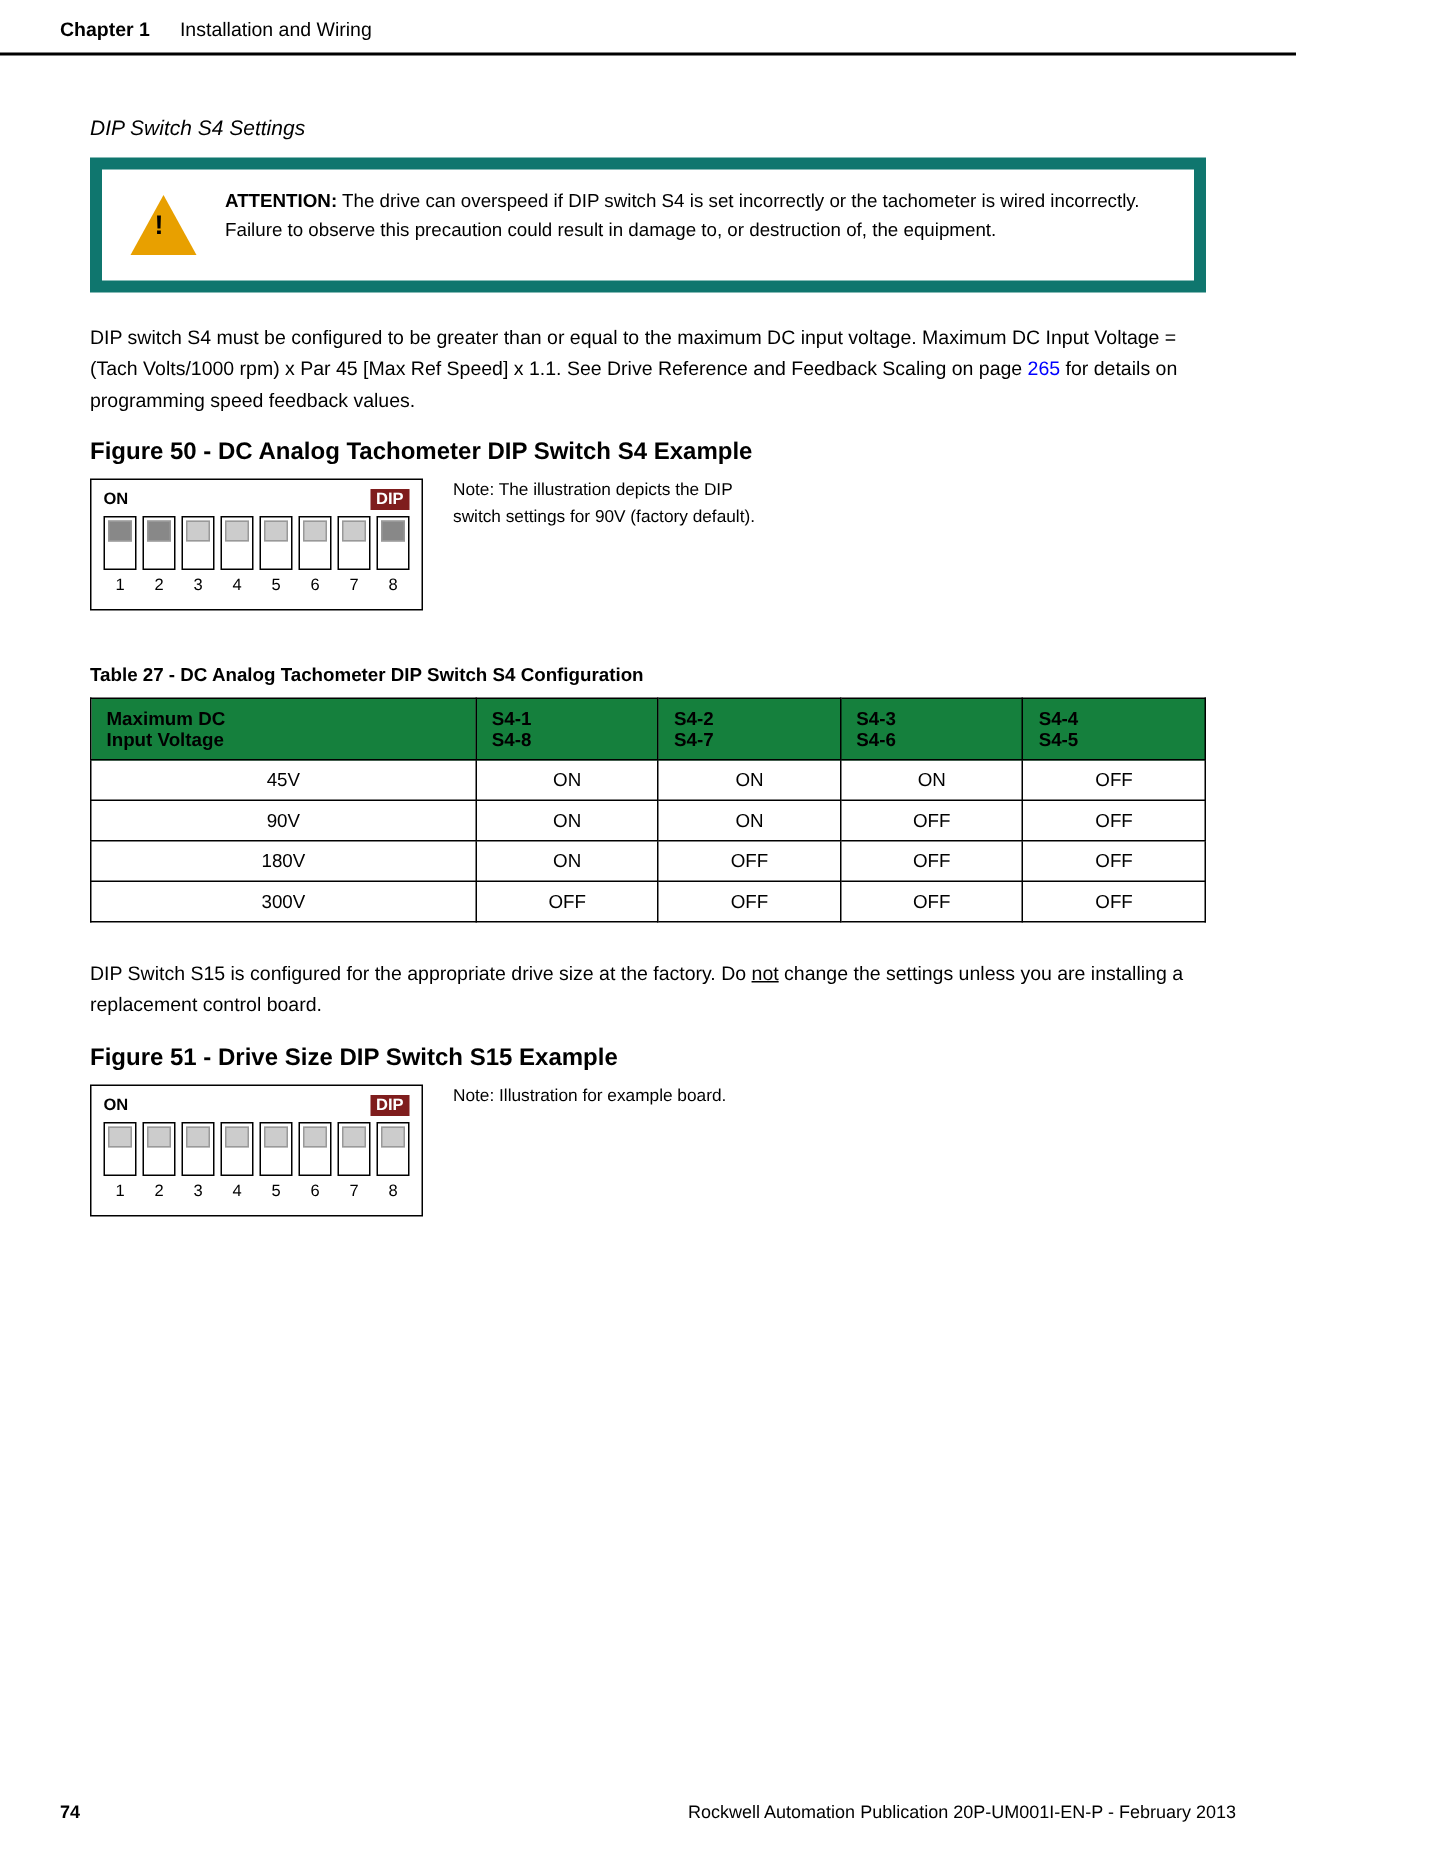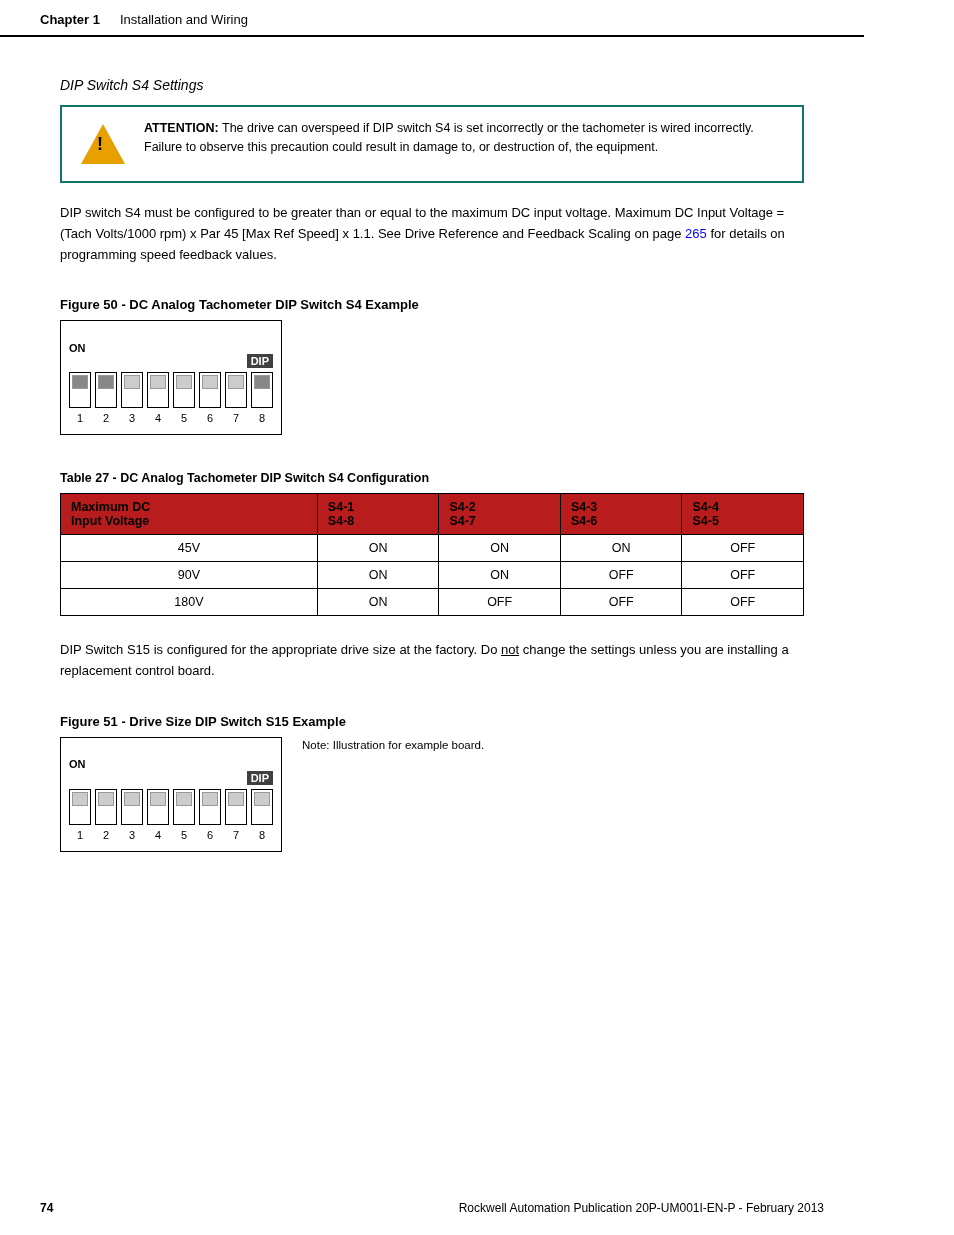--- a/index.html
+++ b/index.html
@@ -45,21 +45,21 @@
     
     .section-italic-title {
       font-style: italic;
       font-size: 14px;
       margin-bottom: 12px;
       margin-top: 20px;
     }
 
     
     .attention-box {
-      border: 2px solid #0f766e;
+      border: 8px solid #0f766e;
       display: flex;
       align-items: flex-start;
       padding: 12px 16px;
       margin-bottom: 20px;
     }
     .attention-icon {
       min-width: 50px;
       width: 50px;
       height: 50px;
       margin-right: 16px;
@@ -99,23 +99,23 @@
       margin-bottom: 16px;
     }
     .body-text a {
       color: #00f;
       text-decoration: none;
     }
 
     
     .figure-caption {
       font-weight: bold;
-      font-size: 13px;
+      font-size: 16px;
       margin-bottom: 8px;
-      margin-top: 32px;
+      margin-top: 16px;
     }
 
     
     .dip-figure {
       display: flex;
       align-items: flex-start;
       margin-bottom: 20px;
     }
     .dip-diagram {
       border: 1.5px solid #000;
@@ -129,24 +129,23 @@
       align-items: center;
       margin-bottom: 4px;
     }
     .dip-on-label {
       font-size: 11px;
       font-weight: bold;
     }
     .dip-dip-label {
       font-size: 11px;
       font-weight: bold;
-      background: #404040;
+      background: #7f1d1d;
       color: #fff;
       padding: 1px 4px;
-      margin-top: 27px;
     }
     .dip-switches {
       display: flex;
       gap: 4px;
       margin-bottom: 4px;
     }
     .dip-switch {
       width: 22px;
       height: 36px;
       border: 1.5px solid #000;
@@ -189,21 +188,21 @@
       width: 100%;
       border-collapse: collapse;
       font-size: 12.5px;
       margin-bottom: 24px;
     }
     .config-table th {
       border: 1.5px solid #000;
       padding: 6px 10px;
       font-weight: bold;
       text-align: left;
-      background: #b91c1c;
+      background: #15803d;
     }
     .config-table td {
       border: 1.5px solid #000;
       padding: 6px 10px;
       text-align: center;
     }
     .config-table th.left-header {
       text-align: left;
     }
 
@@ -297,20 +296,21 @@
           <span class="dip-num">1</span>
           <span class="dip-num">2</span>
           <span class="dip-num">3</span>
           <span class="dip-num">4</span>
           <span class="dip-num">5</span>
           <span class="dip-num">6</span>
           <span class="dip-num">7</span>
           <span class="dip-num">8</span>
         </div>
       </div>
+      <div class="dip-note">Note: The illustration depicts the DIP switch settings for 90V (factory default).</div>
     </div>
 
     <div class="table-caption">Table 27 - DC Analog Tachometer DIP Switch S4 Configuration</div>
 
     <table class="config-table">
       <thead>
         <tr>
           <th class="left-header">Maximum DC<br>Input Voltage</th>
           <th>S4-1<br>S4-8</th>
           <th>S4-2<br>S4-7</th>
@@ -333,20 +333,27 @@
           <td>OFF</td>
           <td>OFF</td>
         </tr>
         <tr>
           <td>180V</td>
           <td>ON</td>
           <td>OFF</td>
           <td>OFF</td>
           <td>OFF</td>
         </tr>
+        <tr>
+          <td>300V</td>
+          <td>OFF</td>
+          <td>OFF</td>
+          <td>OFF</td>
+          <td>OFF</td>
+        </tr>
       </tbody>
     </table>
 
 
     <p class="body-text">
       DIP Switch S15 is configured for the appropriate drive size at the factory. Do <span class="underline">not</span> change the settings unless you are installing a replacement control board.
     </p>
 
     <div class="figure-caption">Figure 51 - Drive Size DIP Switch S15 Example</div>
 

